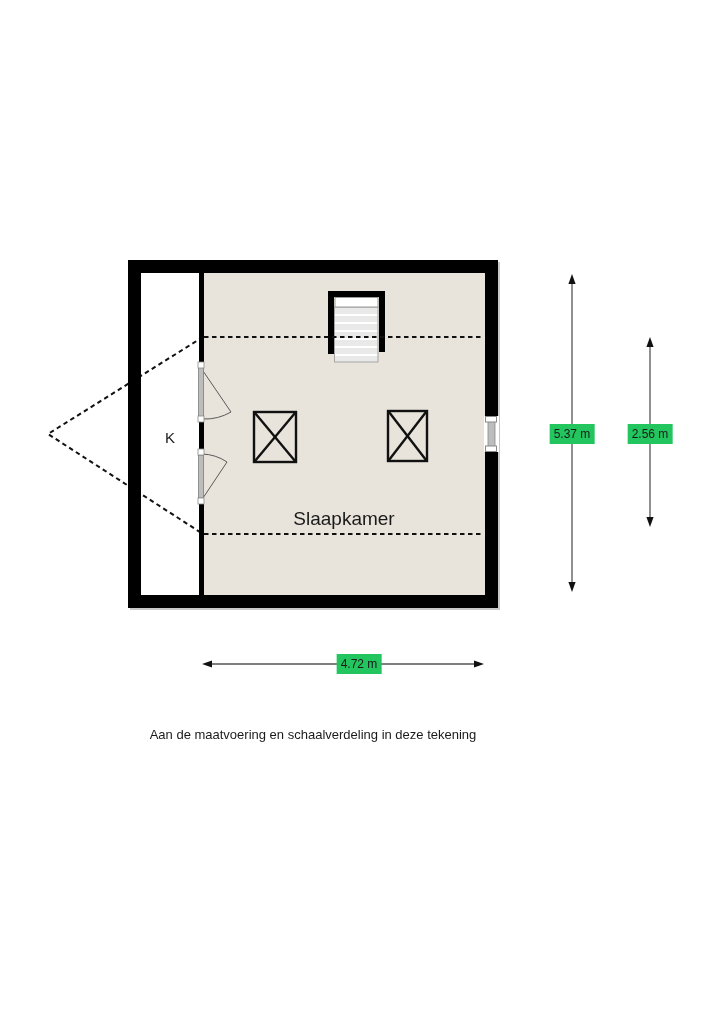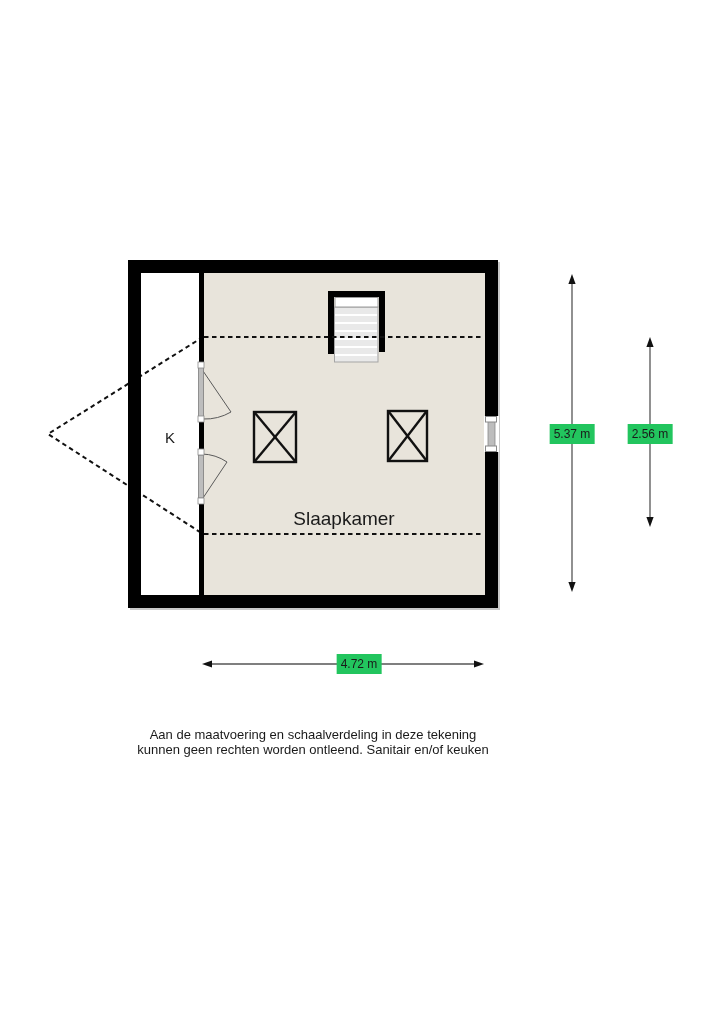--- a/index.html
+++ b/index.html
@@ -140,16 +140,15 @@
   <div class="label room-label" style="left:284px;top:481px;width:120px;">Slaapkamer</div>
 
   <div class="label dim-label" style="left:545px;top:424px;transform:translateX(-50%);margin-left:27px;">5.37 m</div>
 
   <div class="label dim-label" style="left:623px;top:424px;transform:translateX(-50%);margin-left:27px;">2.56 m</div>
 
   <div class="label dim-label" style="left:359px;top:654px;transform:translateX(-50%);">4.72 m</div>
 
   <div class="disclaimer">
     <div>Aan de maatvoering en schaalverdeling in deze tekening</div>
-    <div>kunnen geen rechten worden ontleend. Sanitair en/of keuken</div>
   </div>
 
 </div>
 
 </body></html>

